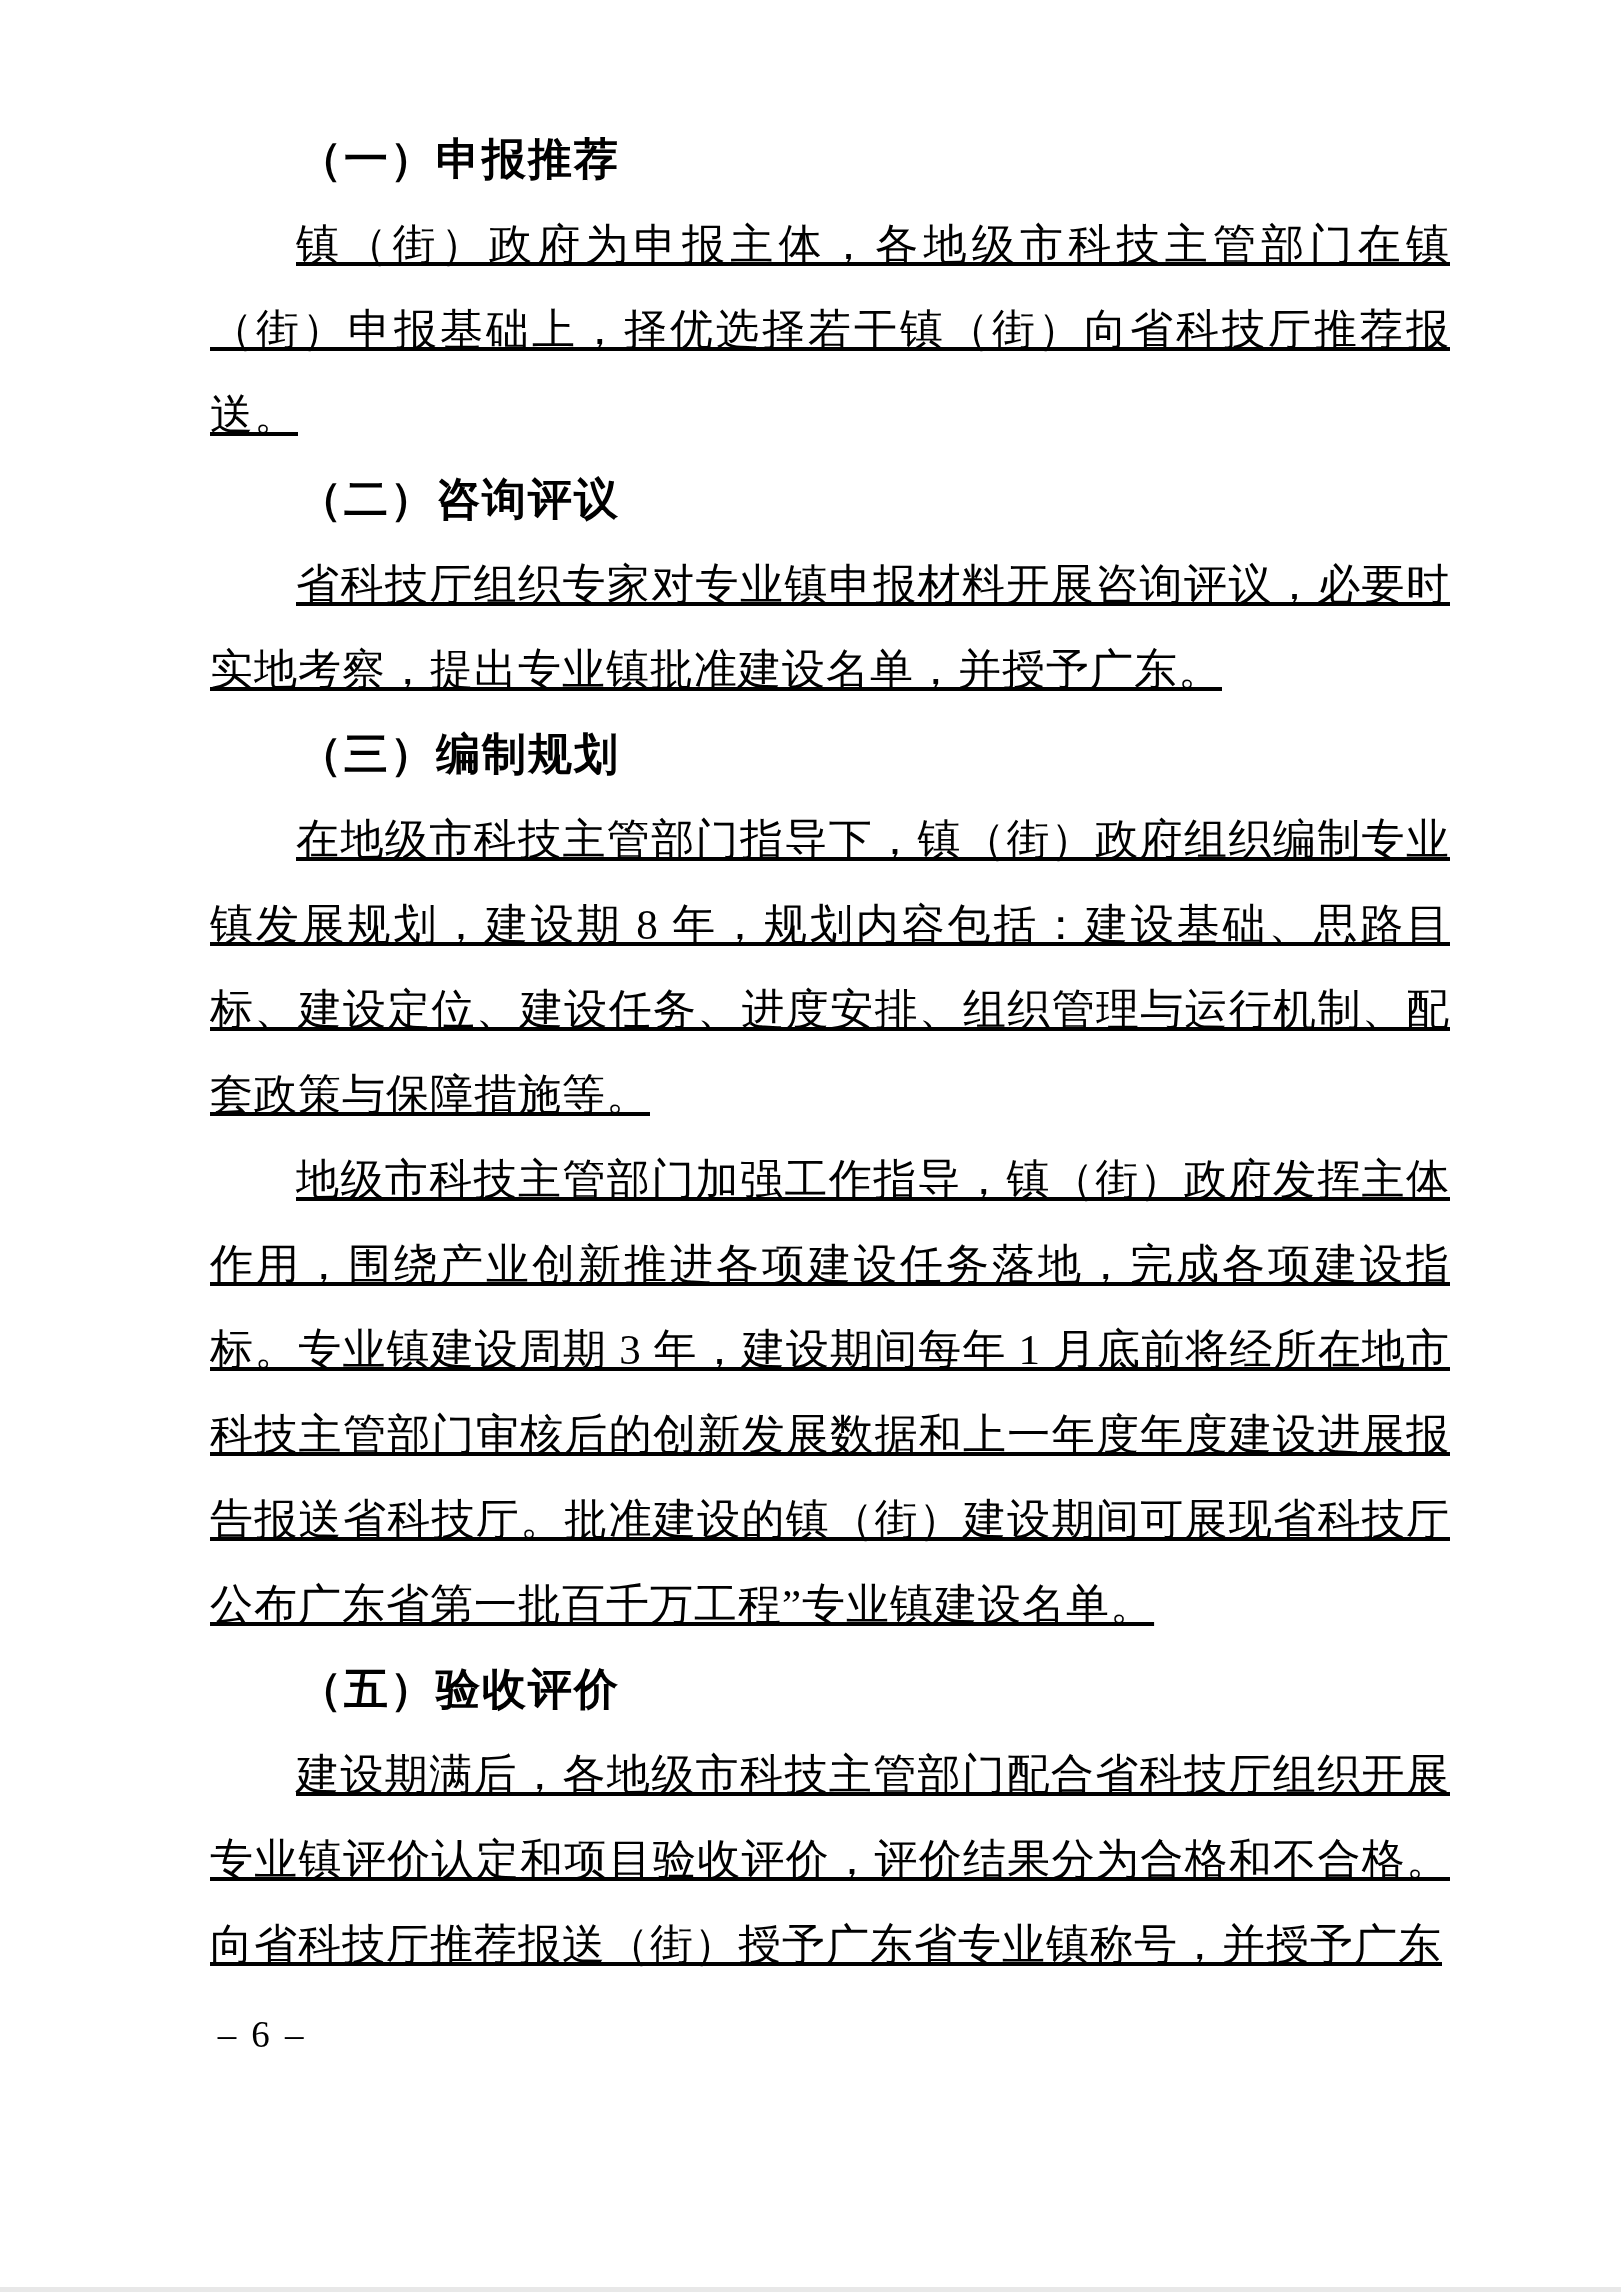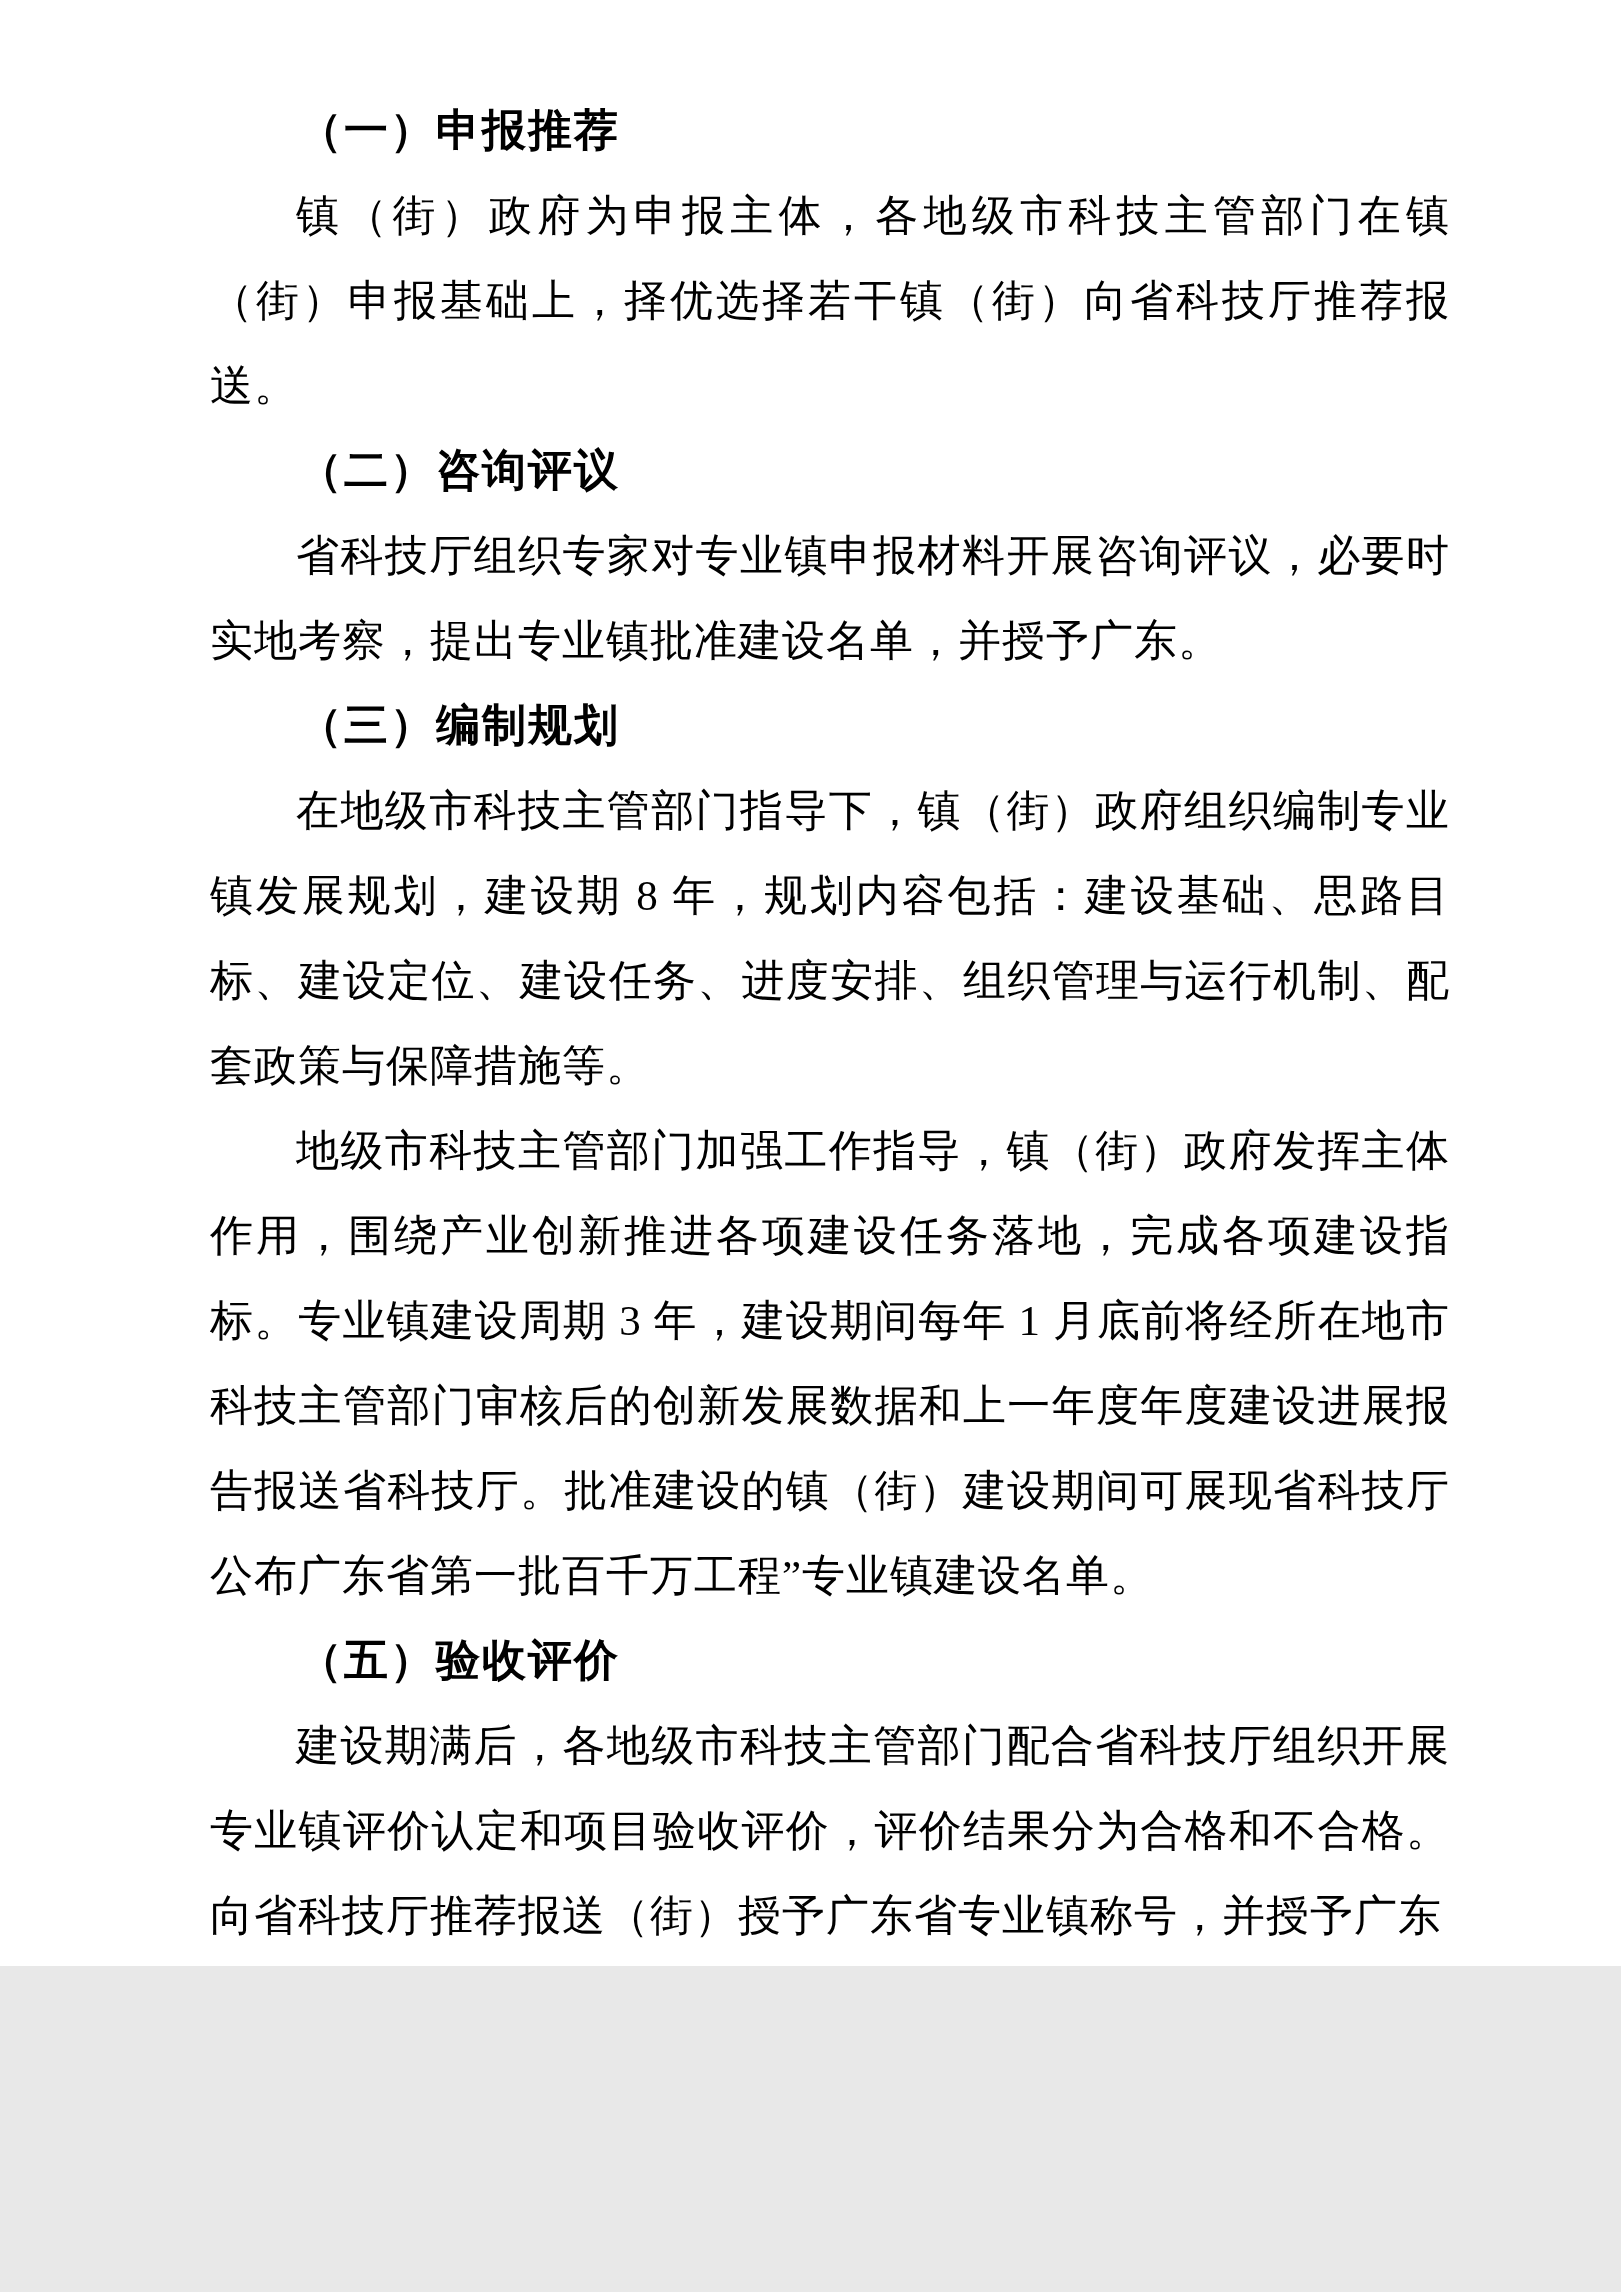--- a/index.html
+++ b/index.html
@@ -3,26 +3,26 @@
 <meta charset="utf-8">
 <style>
   html, body {
     margin: 0;
     padding: 0;
     background: #e8e8e8;
   }
   .page {
     position: relative;
     width: 1621px;
-    height: 1966px;
+    height: 2287px;
     margin: 0 auto;
     background: #ffffff;
     color: #000000;
     box-sizing: border-box;
-    padding: 88px 171px 0 210px;
+    padding: 117px 171px 0 210px;
     font-family: "Liberation Serif", "DejaVu Serif", serif;
     overflow: hidden;
   }
   .doc {
     font-size: 43px;
     line-height: 85px;
   }
   .sec {
     margin: 0;
   }
@@ -37,20 +37,21 @@
   }
   .sec-body {
     margin: 0;
     font-size: 43px;
     line-height: 85px;
     text-indent: 2em;
     text-align: justify;
     text-justify: inter-character;
     letter-spacing: 1px;
     word-break: normal;
+    text-decoration: underline;
   }
   .page-footer {
     margin: 25.5px 0 0 7.8px;
     font-size: 37px;
     line-height: 43px;
     letter-spacing: 2.9px;
     font-family: "Liberation Serif", "DejaVu Serif", serif;
   }
 </style>
 </head>

